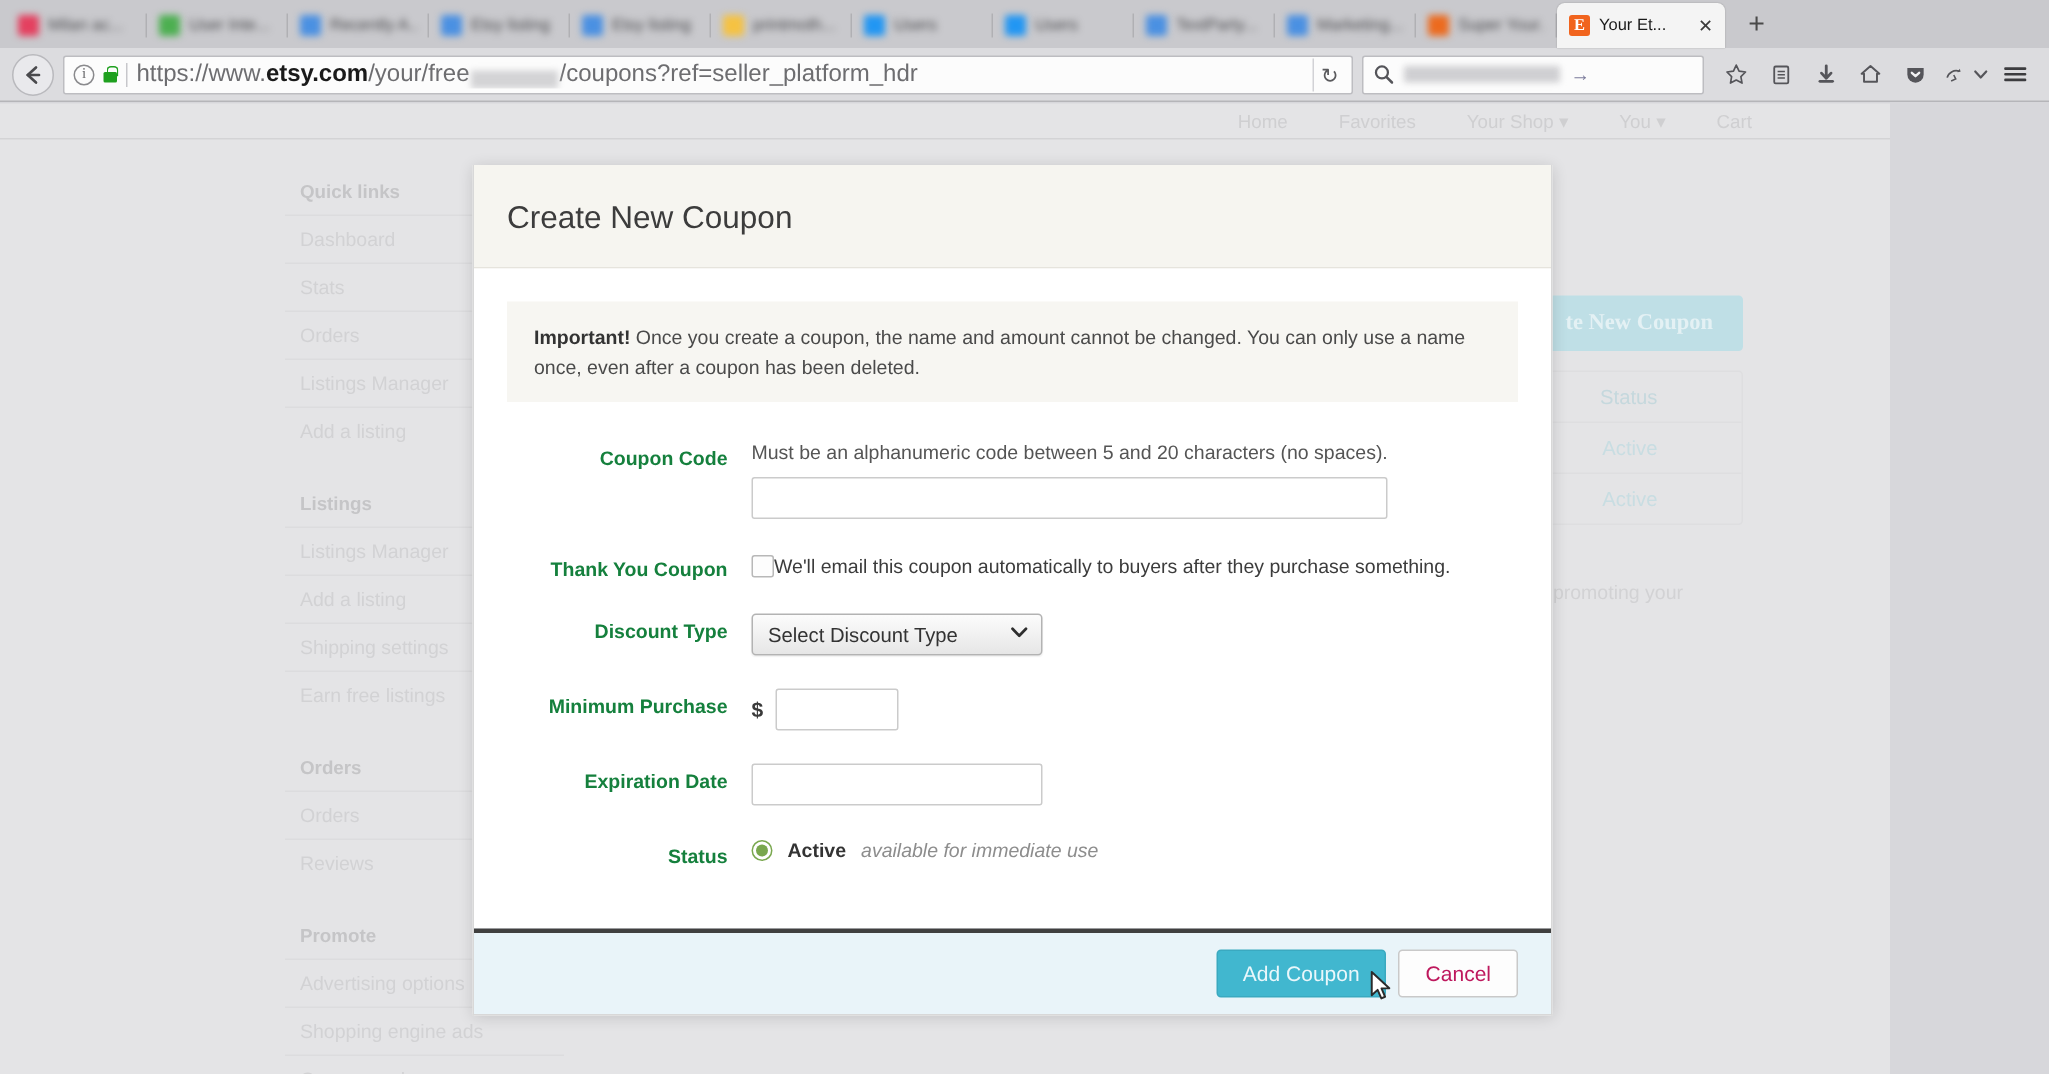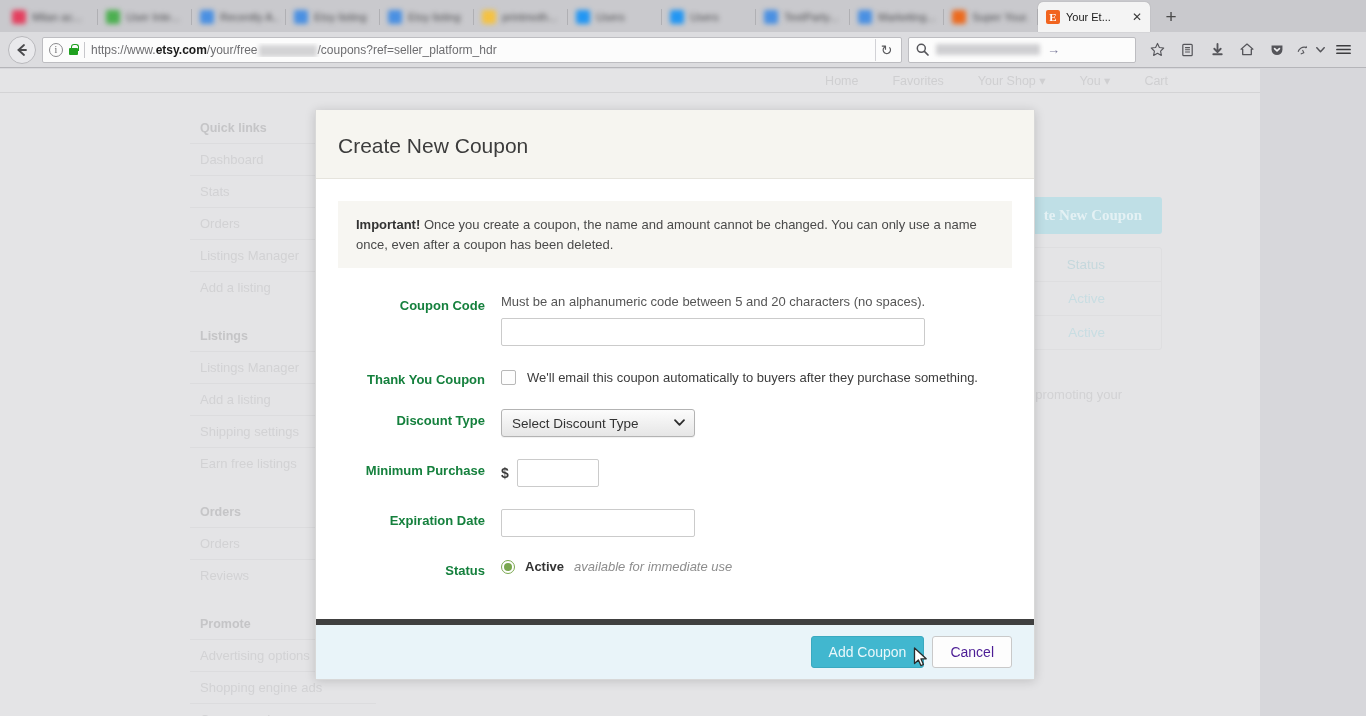--- a/index.html
+++ b/index.html
@@ -153,21 +153,21 @@
     left: 1.5px; top: -4px;
     width: 6px; height: 6px;
     border: 1.5px solid #1fa01f;
     border-bottom: none;
     border-radius: 3px 3px 0 0;
   }
   .url-sep {
     width: 1px; height: 16px; background: #c7c7cb; flex: 0 0 auto;
   }
   .url-text {
-    font-size: 12px;
+    font-size: 16px;
     color: #6d6d70;
     white-space: nowrap;
     overflow: hidden;
     display: flex;
     align-items: flex-end;
     flex: 1 1 auto;
     min-width: 0;
   }
   .url-text b { color: #1a1a1a; font-weight: bold; }
   .url-redact {
@@ -389,21 +389,20 @@
     background: #fff;
     border-radius: 2px;
   }
   .input-wide { width: 424px; }
   .input-date { width: 194px; }
   .input-money { width: 82px; }
 
   .check-line {
     display: flex;
     align-items: center;
-    gap: 11px;
     padding-top: 2px;
   }
   .checkbox {
     width: 15px; height: 15px;
     border: 1px solid #b8b8b8;
     background: #fdfdfd;
     border-radius: 2px;
     flex: 0 0 auto;
   }
   .check-text { font-size: 13px; color: #3c3c3c; }
@@ -449,40 +448,40 @@
     content: "";
     width: 8px; height: 8px;
     border-radius: 50%;
     background: #79a74e;
   }
   .rlabel { font-size: 13px; font-weight: bold; color: #333; }
   .rdesc { font-size: 13px; color: #8d8d8d; font-style: italic; }
 
   .modal-footer {
     background: #e9f4f9;
-    border-top: 6px solid #404040;
+    border-top: 3px solid #404040;
     padding: 11px 22px;
     display: flex;
     justify-content: flex-end;
     gap: 8px;
   }
   .btn {
     font-size: 14px;
     padding: 7px 17px;
     border-radius: 3px;
     border: 1px solid transparent;
   }
   .btn-primary {
     background: #41b7cf;
     color: #eaf7fb;
     border-color: #3aa9c0;
   }
   .btn-secondary {
     background: #fdfdfd;
-    color: #4c1d95;
+    color: #be185d;
     border-color: #c9c9c9;
   }
 
   
   .cursor {
     position: absolute;
     left: 913px; top: 578px;
     z-index: 60;
     pointer-events: none;
   }

